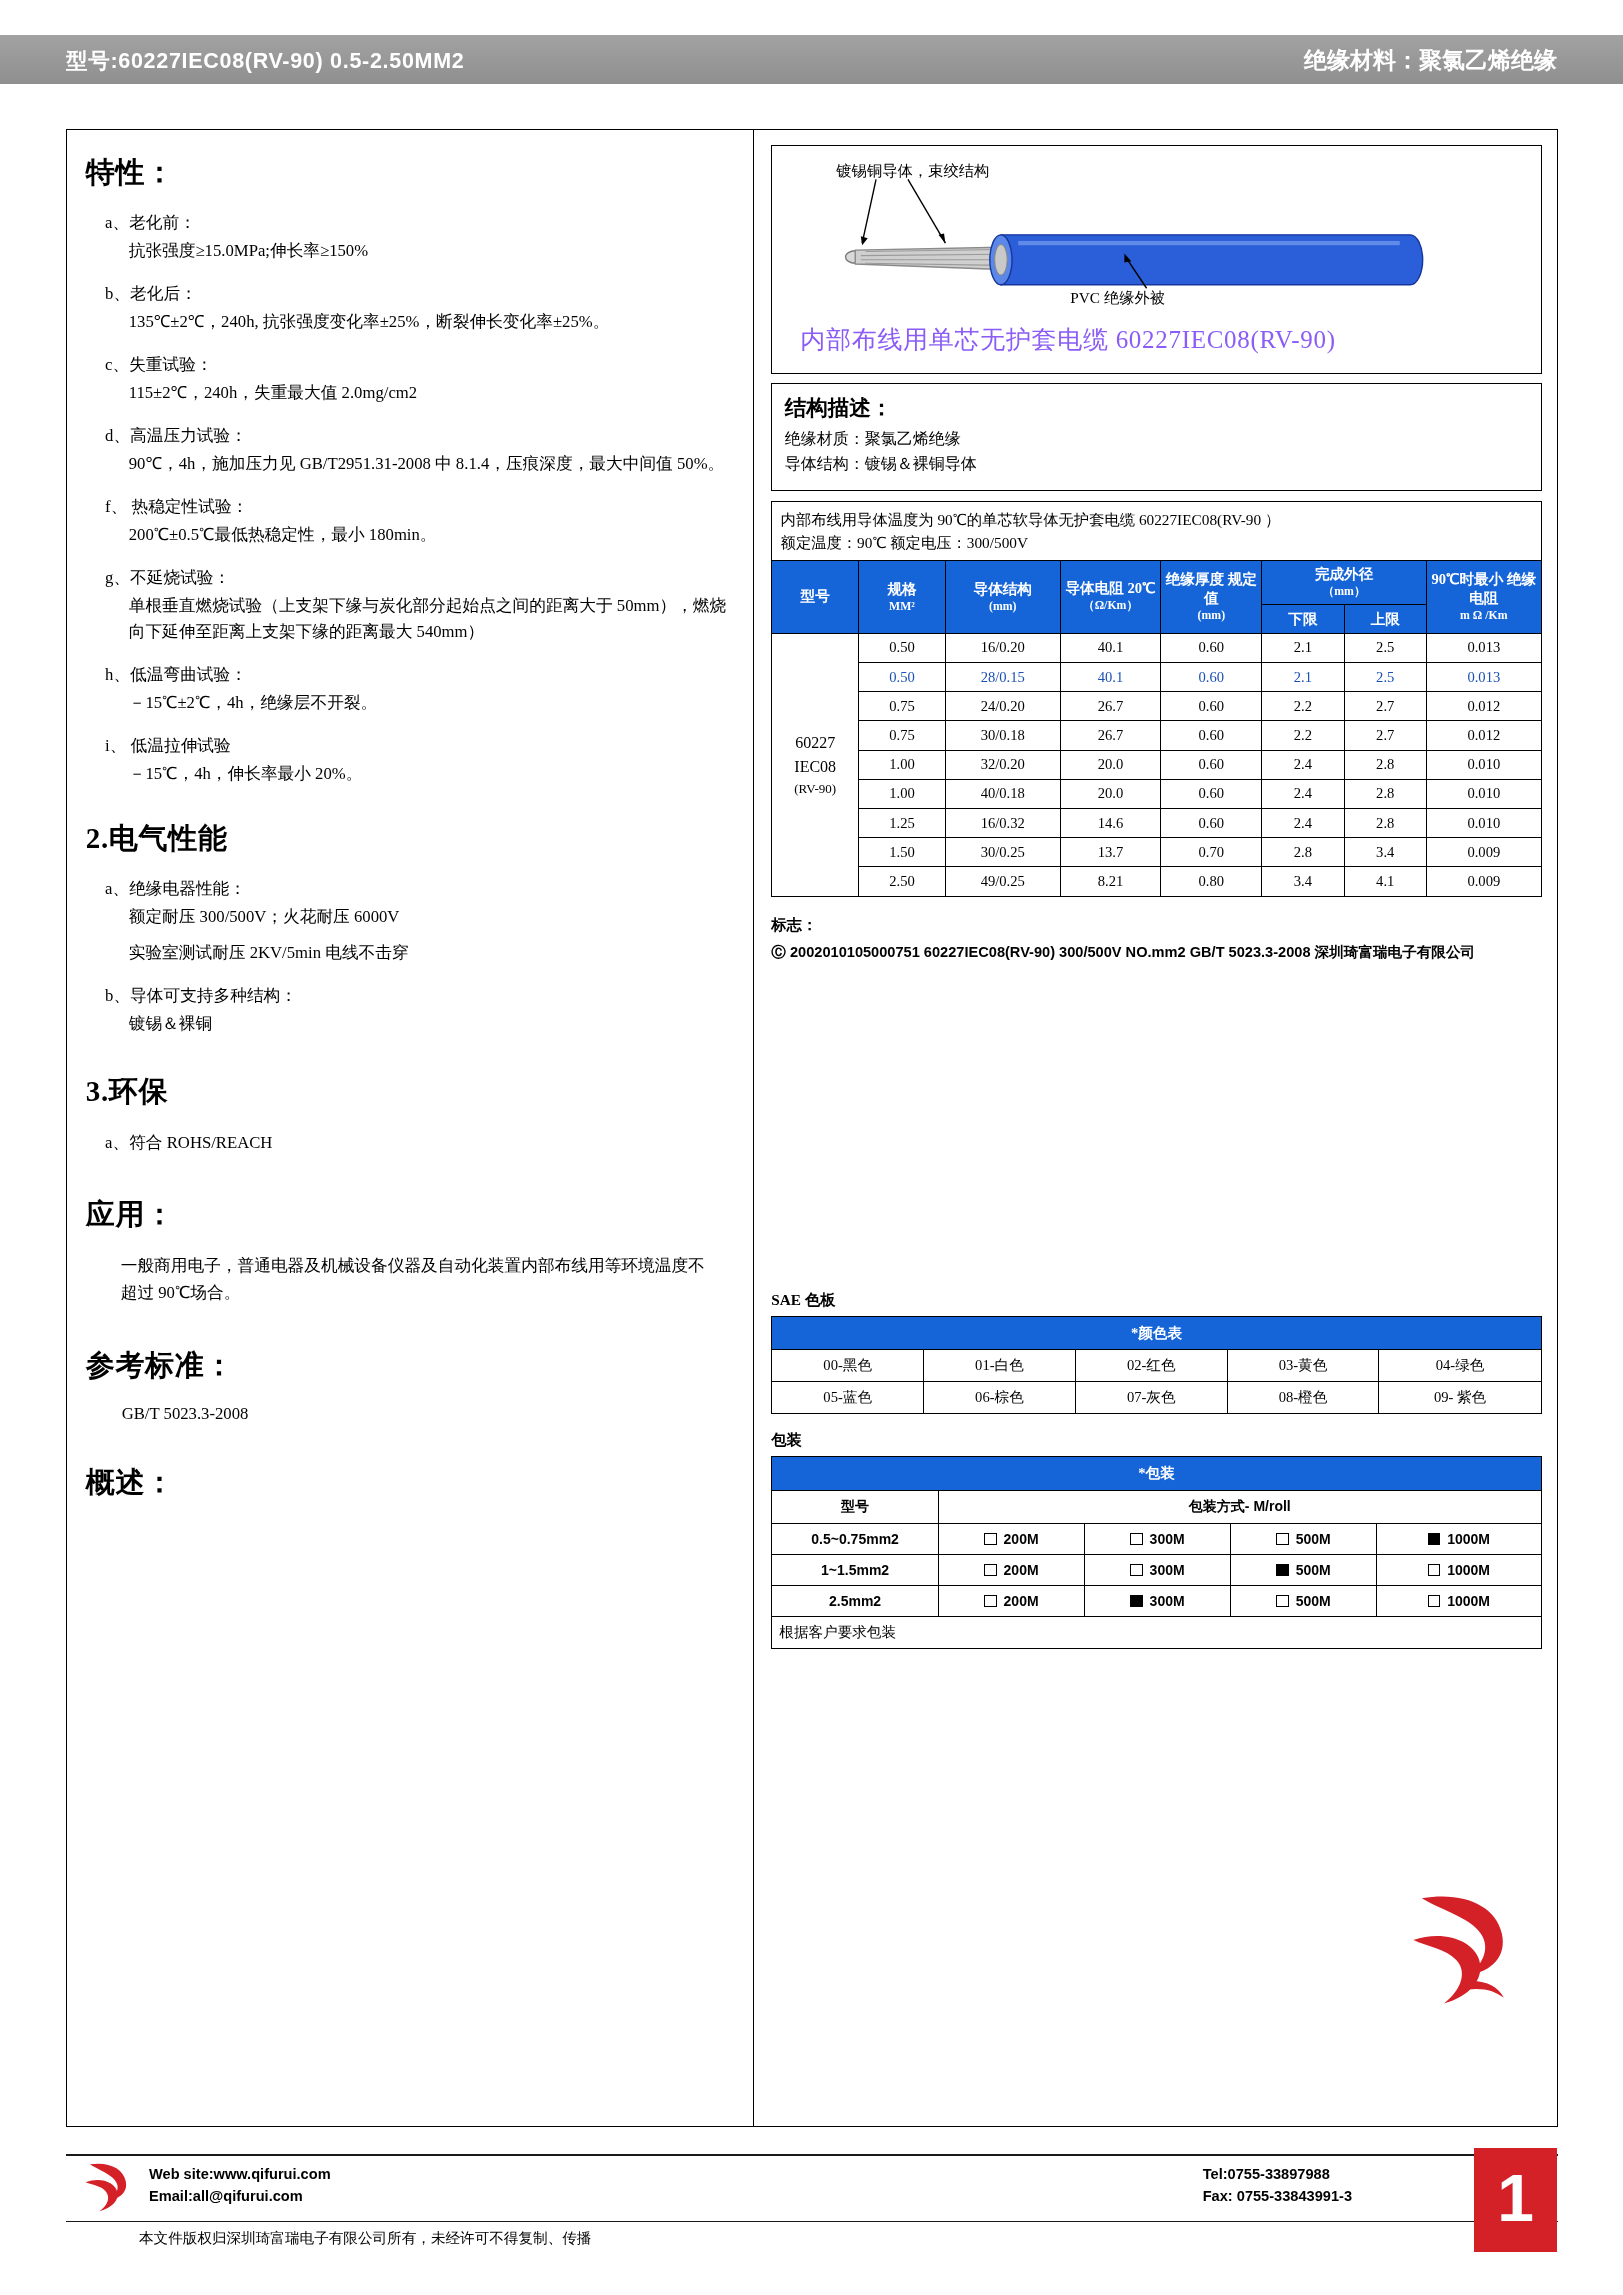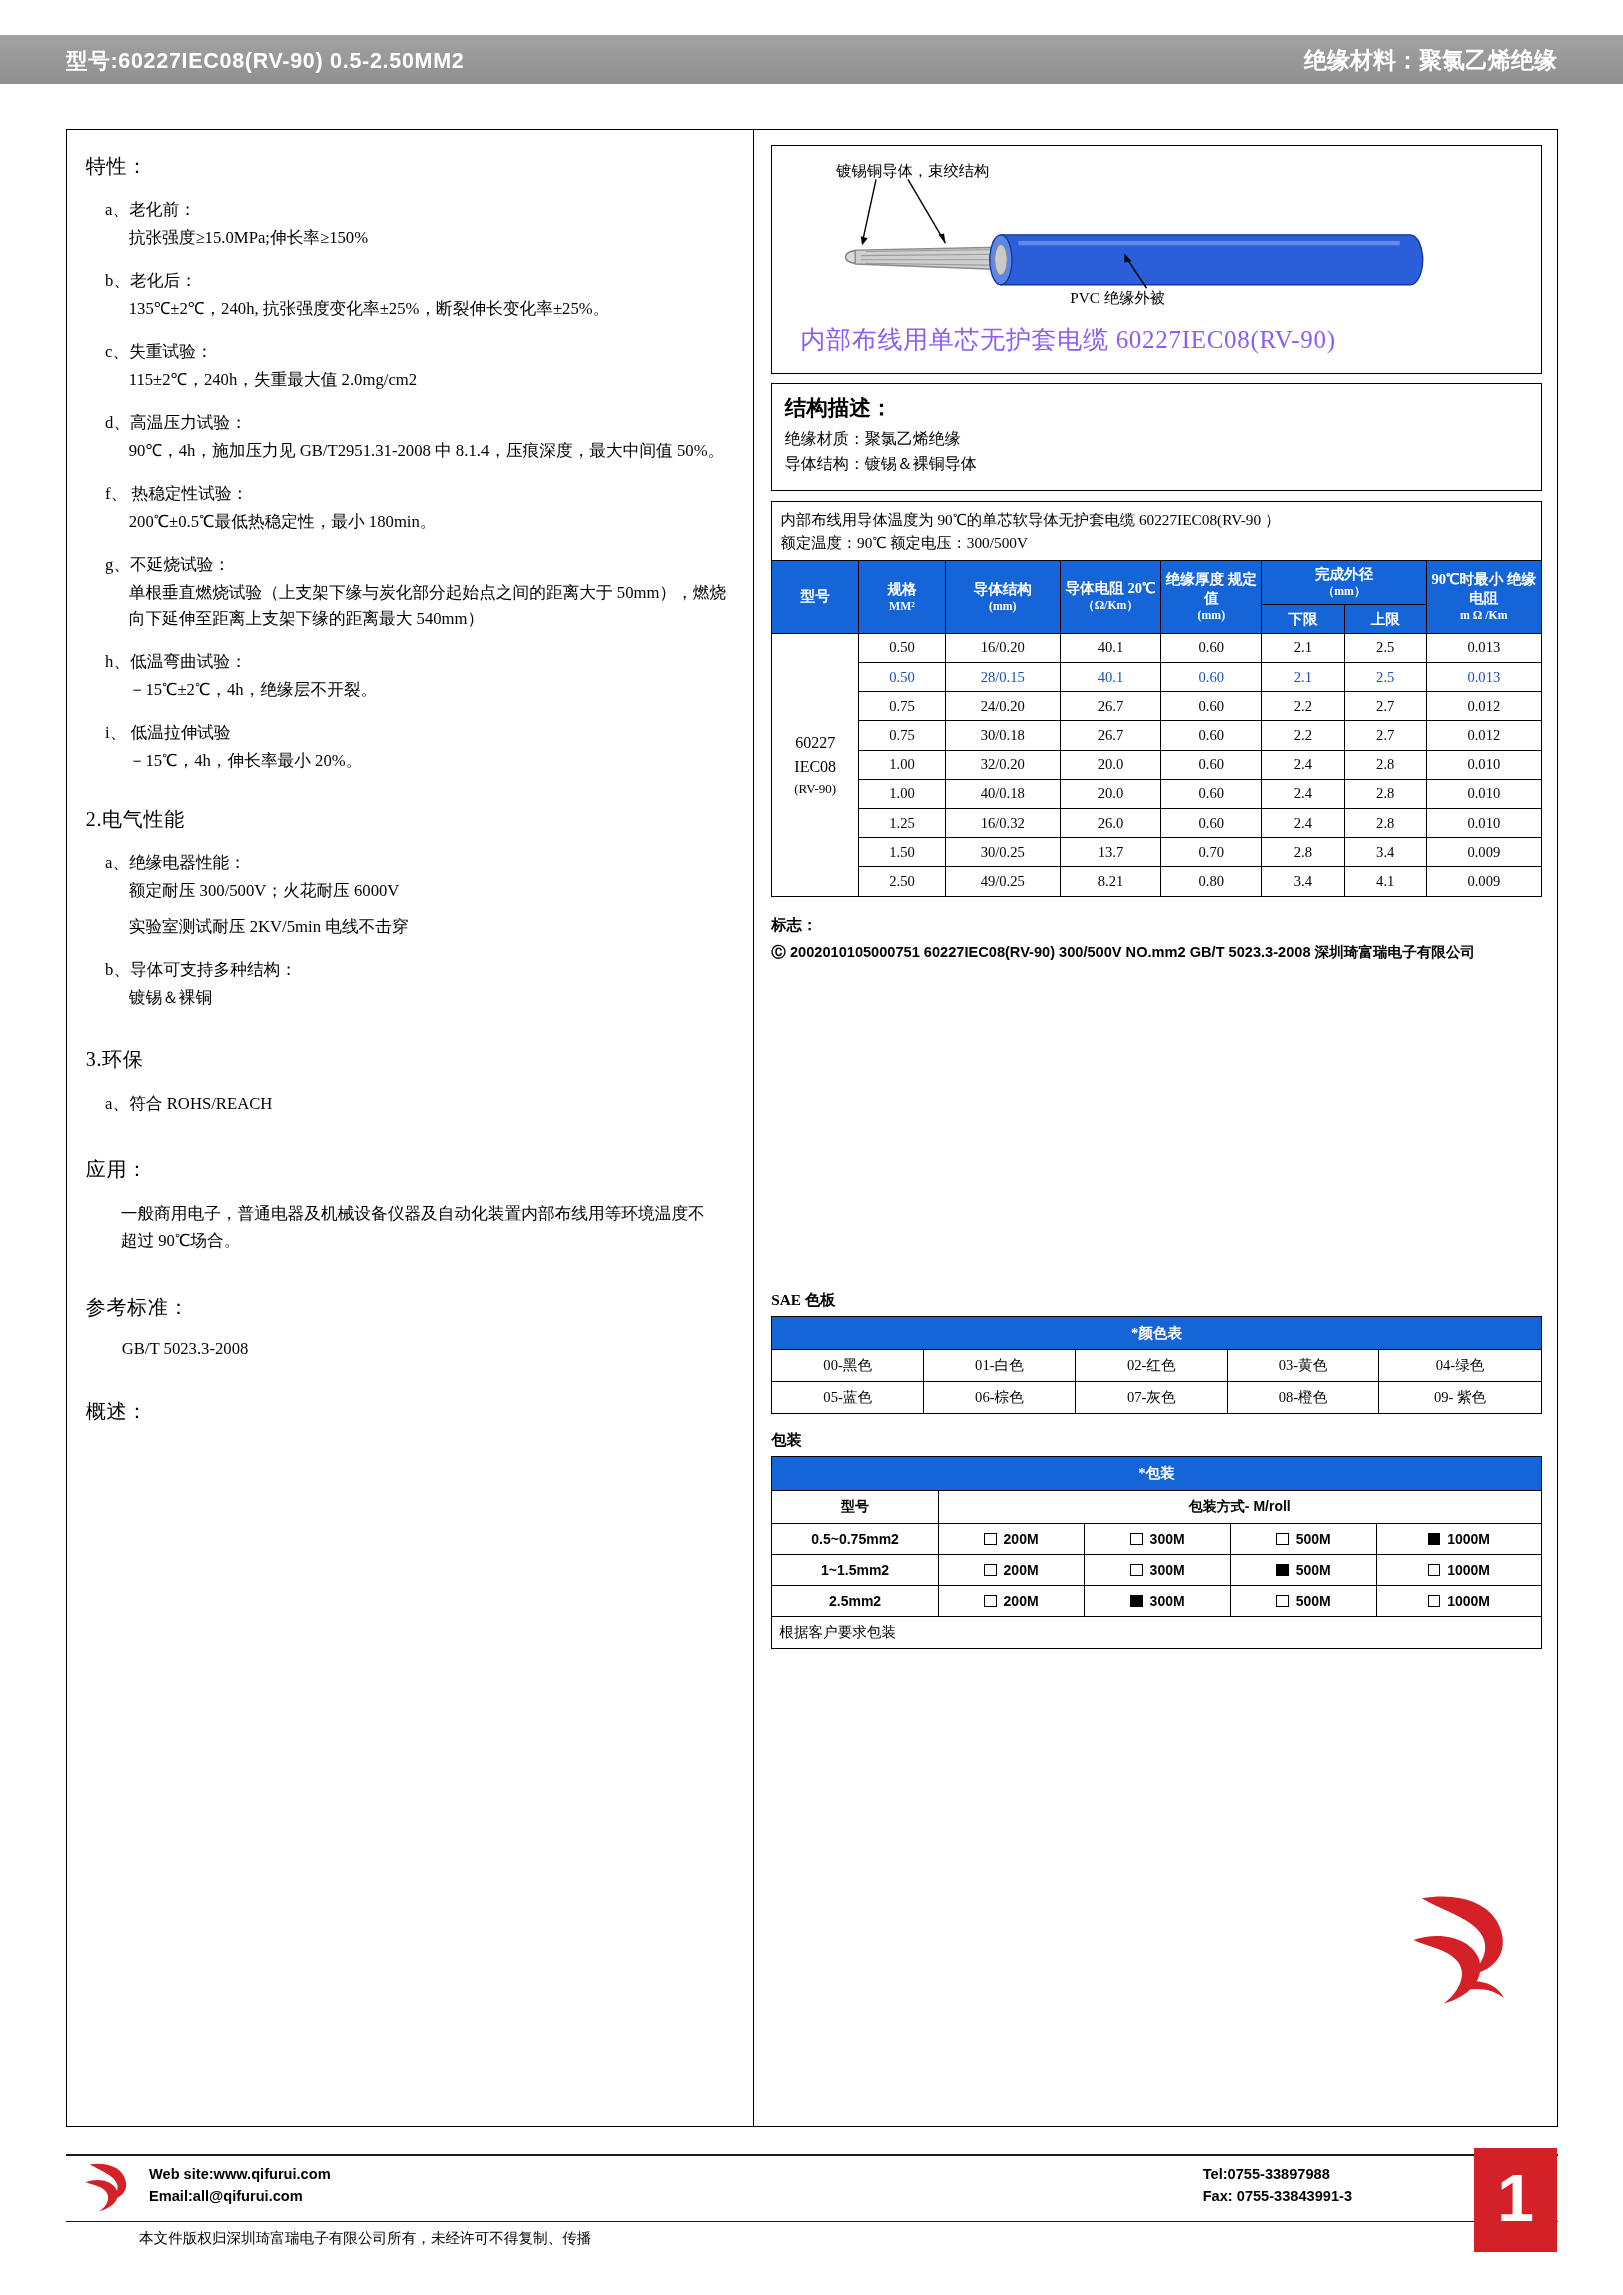--- a/index.html
+++ b/index.html
@@ -56,21 +56,21 @@
 
   
   .left{
     position:absolute;
     left:69px;top:136px;
     width:680px;
     box-sizing:border-box;
     padding:7px 14px 0 16.7px;
   }
   h2.sec{
-    font-size:20px;font-weight:normal;margin:9.7px 0 18px 0;
+    font-size:29px;font-weight:bold;margin:9.7px 0 18px 0;
     letter-spacing:0.7px;
   }
   .item{margin:0 0 18px 0;}
   .item .lbl{
     font-size:16.7px;
     margin:0 0 4.2px 0;
     padding-left:19.4px;
   }
   .item .txt{
     font-size:16.7px;
@@ -423,21 +423,21 @@
           <td>40/0.18</td>
           <td>20.0</td>
           <td>0.60</td>
           <td>2.4</td>
           <td>2.8</td>
           <td>0.010</td>
         </tr>
         <tr>
           <td>1.25</td>
           <td>16/0.32</td>
-          <td>26.0</td>
+          <td>14.6</td>
           <td>0.60</td>
           <td>2.4</td>
           <td>2.8</td>
           <td>0.010</td>
         </tr>
         <tr>
           <td>1.50</td>
           <td>30/0.25</td>
           <td>13.7</td>
           <td>0.70</td>

